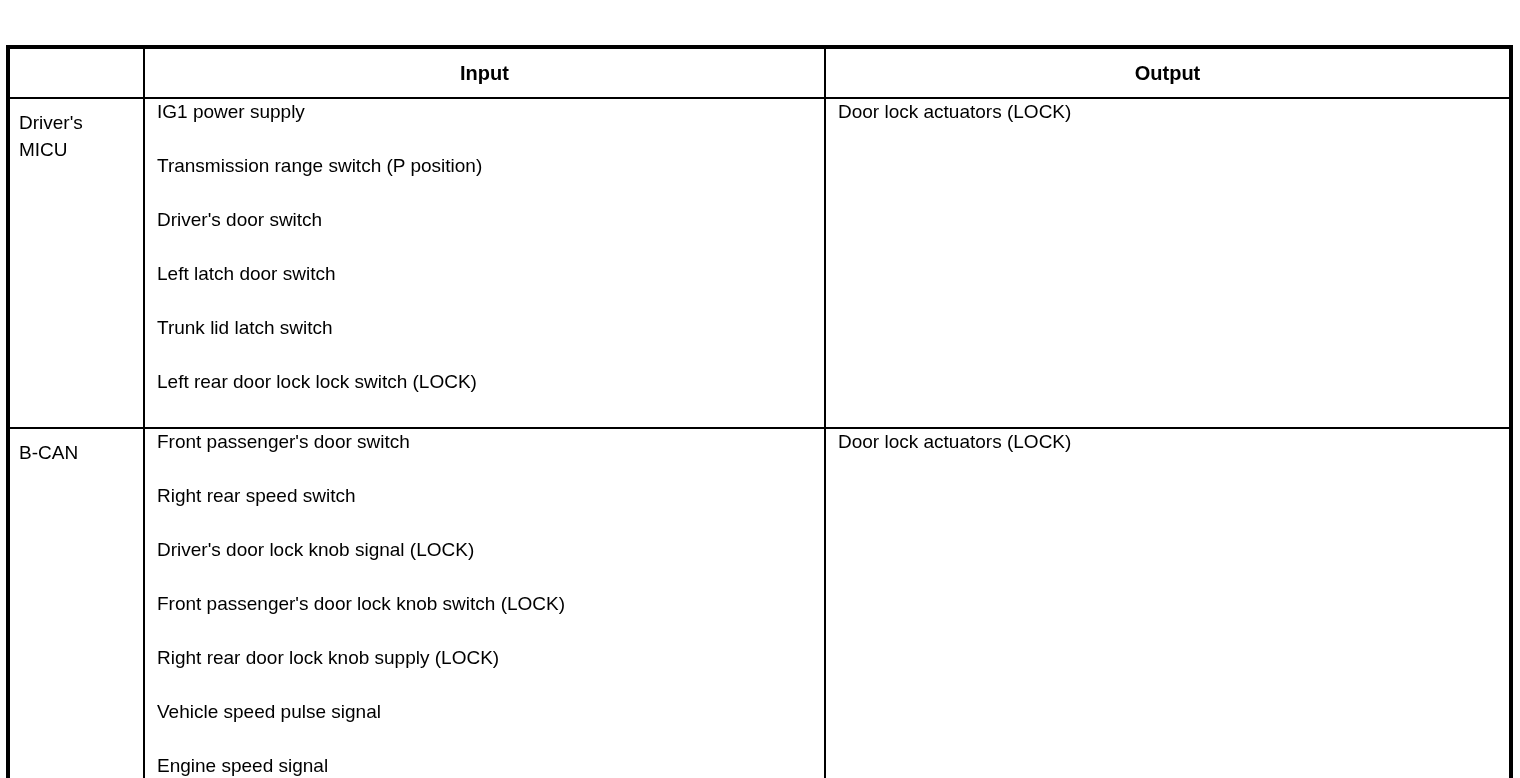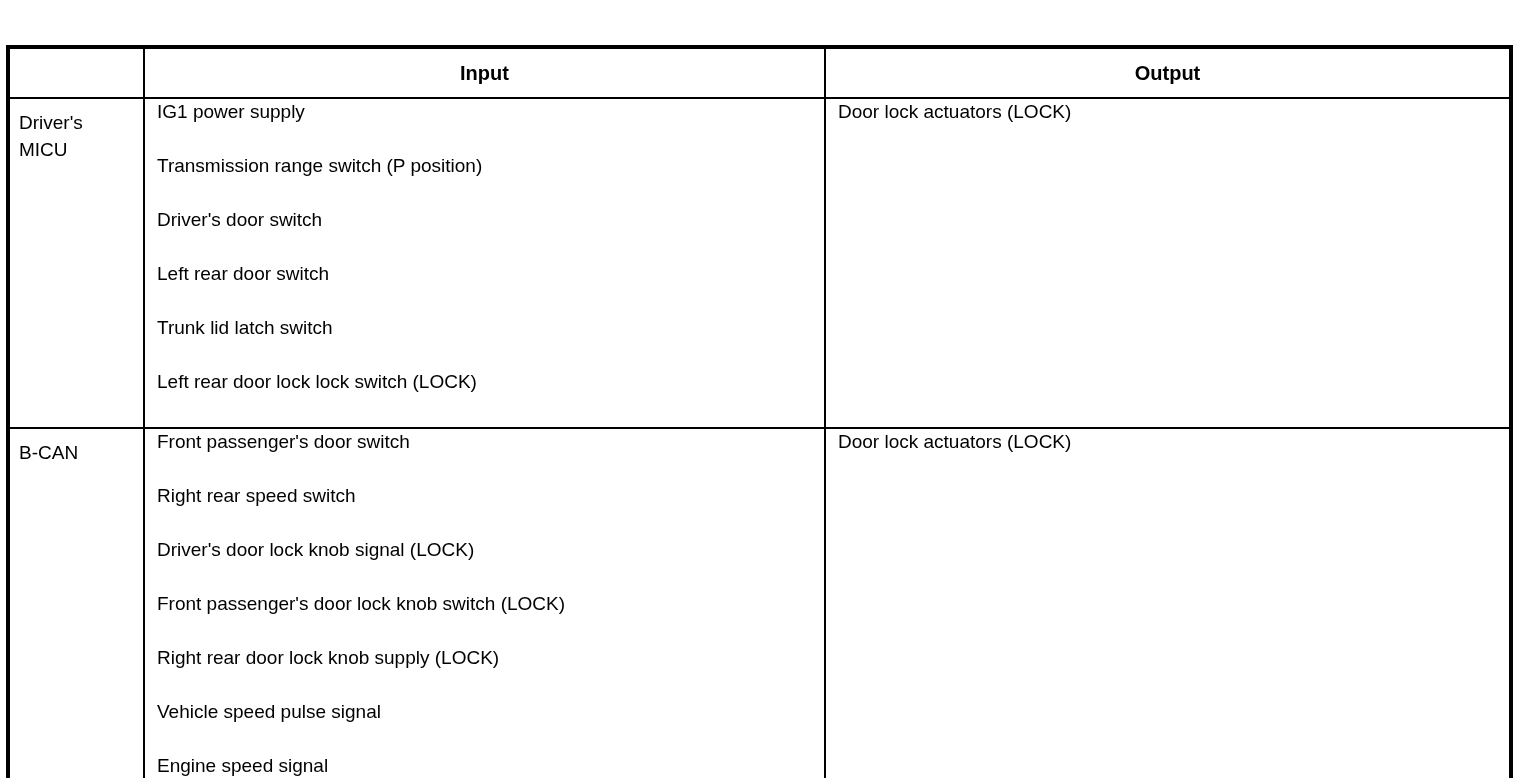--- a/index.html
+++ b/index.html
@@ -83,21 +83,21 @@
         <th>Output</th>
       </tr>
     </thead>
     <tbody>
       <tr class="row-1">
         <td class="src-cell">Driver's MICU</td>
         <td class="list-cell">
           <div class="cell-item">IG1 power supply</div>
           <div class="cell-item">Transmission range switch (P position)</div>
           <div class="cell-item">Driver's door switch</div>
-          <div class="cell-item">Left rear door switch</div>
+          <div class="cell-item">Left latch door switch</div>
           <div class="cell-item">Trunk lid latch switch</div>
           <div class="cell-item">Left rear door lock lock switch (LOCK)</div>
         </td>
         <td class="list-cell">
           <div class="cell-item">Door lock actuators (LOCK)</div>
         </td>
       </tr>
       <tr class="row-2">
         <td class="src-cell">B-CAN</td>
         <td class="list-cell">

